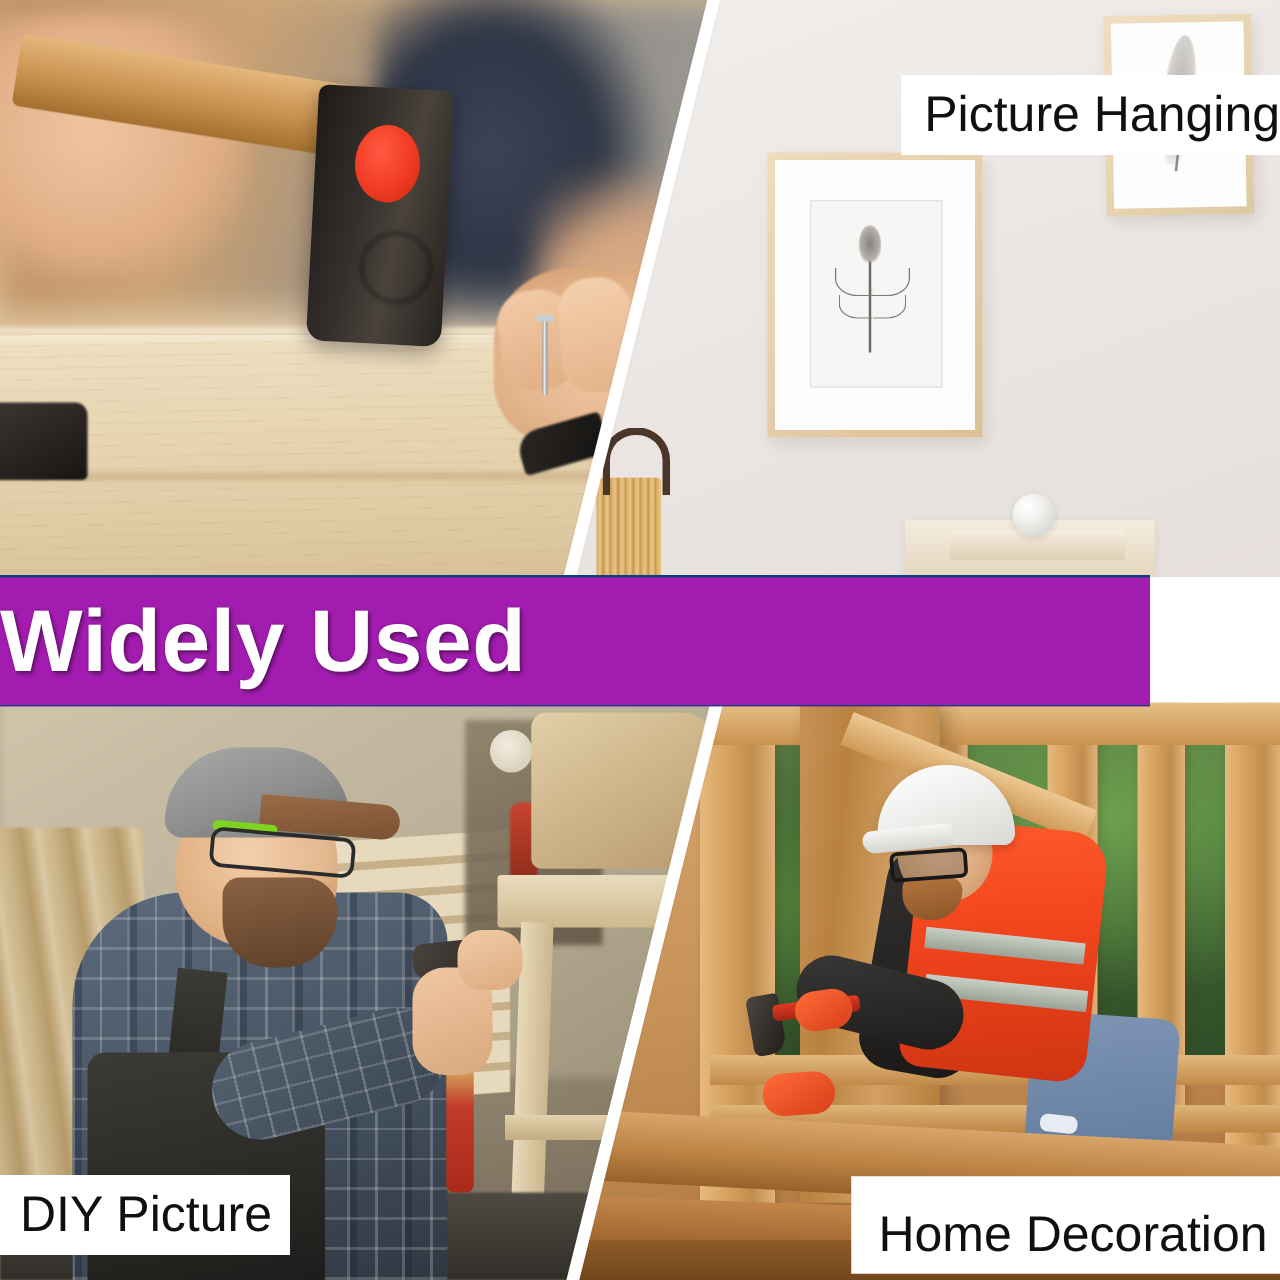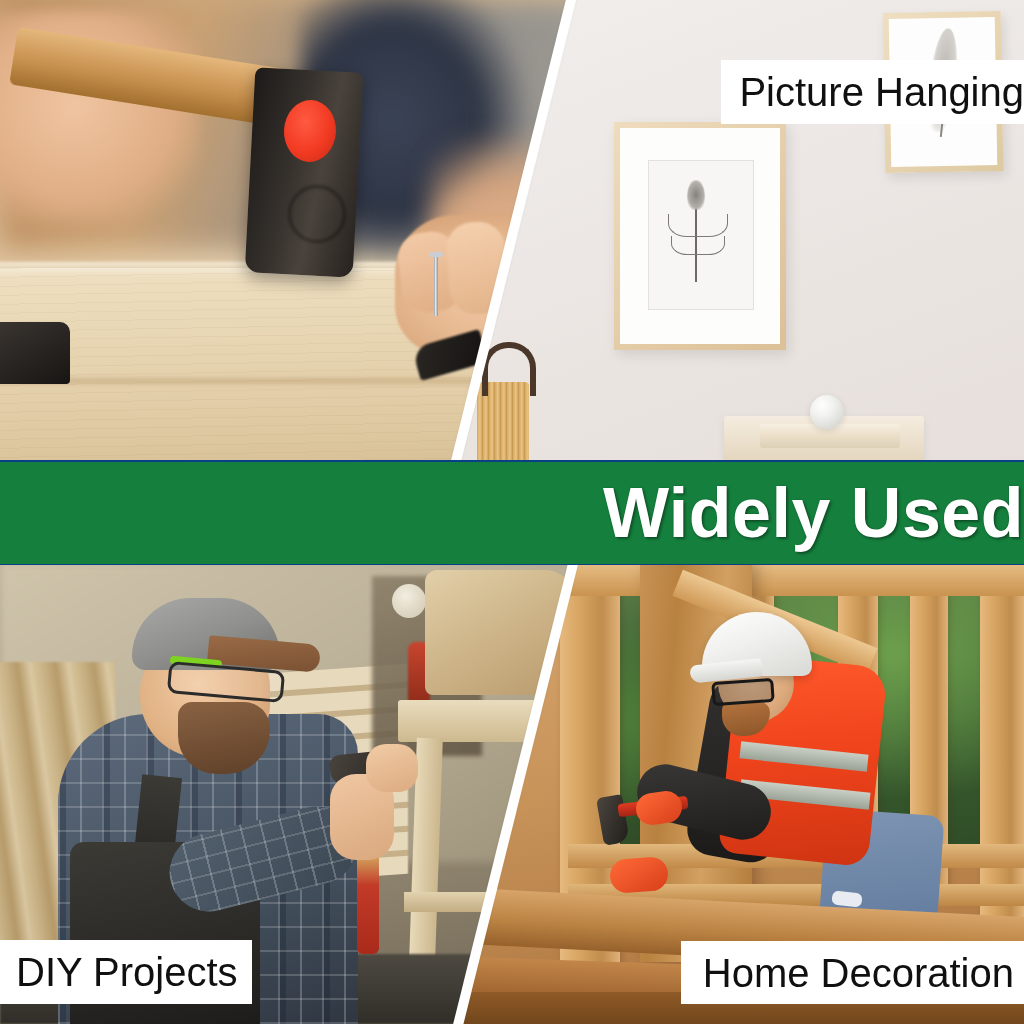--- a/index.html
+++ b/index.html
@@ -265,37 +265,37 @@
     background:linear-gradient(120deg,#4c463f,#201d1a);border-radius:6px 4px 14px 6px;transform:rotate(-10deg);}
 
   
   .divider{position:absolute;background:#ffffff;z-index:6;pointer-events:none;}
   #divider-top{left:508px;top:-40px;width:10px;height:545px;
     transform:rotate(14deg);box-shadow:0 0 3px rgba(0,0,0,.06);}
   #divider-bottom{left:511px;top:520px;width:10px;height:545px;
     transform:rotate(14deg);box-shadow:0 0 3px rgba(0,0,0,.06);}
 
   
-  #banner{position:absolute;left:0;top:460px;width:1024px;height:102px;z-index:10;
-    background:#15803d;border-top:2px solid #0a3f85;border-bottom:1px solid #0a3f85;
-    display:flex;align-items:center;justify-content:flex-end;}
+  #banner{position:absolute;left:0;top:460px;width:920px;height:102px;z-index:10;
+    background:#a21caf;border-top:2px solid #0a3f85;border-bottom:1px solid #0a3f85;
+    display:flex;align-items:center;justify-content:flex-start;}
   #banner-title{
     color:#ffffff;font-weight:bold;font-size:70px;letter-spacing:.5px;
     font-family:"Liberation Sans",sans-serif;line-height:1;
     text-shadow:2px 2px 3px rgba(0,0,0,.35), 0 0 2px rgba(0,0,0,.25);
     white-space:nowrap;}
 
   
   .caption{position:absolute;background:#ffffff;color:#101010;z-index:12;
     font-family:"Liberation Sans",sans-serif;font-size:40px;line-height:1;
     display:flex;align-items:center;white-space:nowrap;}
   #cap-woodworking{left:0;top:19px;height:65px;padding:0 14px 0 16px;}
   #cap-picture{right:0;top:20px;height:64px;padding:0 0 0 18px;margin-top:40px;}
   #cap-diy{left:0;top:940px;height:64px;padding:0 14px 0 16px;}
-  #cap-home{right:0;top:941px;height:63px;padding:0 10px 0 22px;}
+  #cap-home{right:0;top:941px;height:63px;padding:15px 10px 0 22px;}
 </style>
 </head>
 <body>
 
 <div id="poster">
 
   <div class="panel" id="panel-tl">
     <div id="tl-bg-wall"></div>
     <div id="tl-bg-dark"></div>
     <div id="tl-bg-skin"></div>
@@ -408,16 +408,16 @@
   </div>
 
   <div class="divider" id="divider-top"></div>
   <div class="divider" id="divider-bottom"></div>
 
   <div id="banner">
     <span id="banner-title">Widely Used</span>
   </div>
 
   <div class="caption" id="cap-picture">Picture Hanging</div>
-  <div class="caption" id="cap-diy">DIY Projects</div>
+  <div class="caption" id="cap-diy">DIY Picture</div>
   <div class="caption" id="cap-home">Home Decoration</div>
 
 </div>
 
 </body></html>

